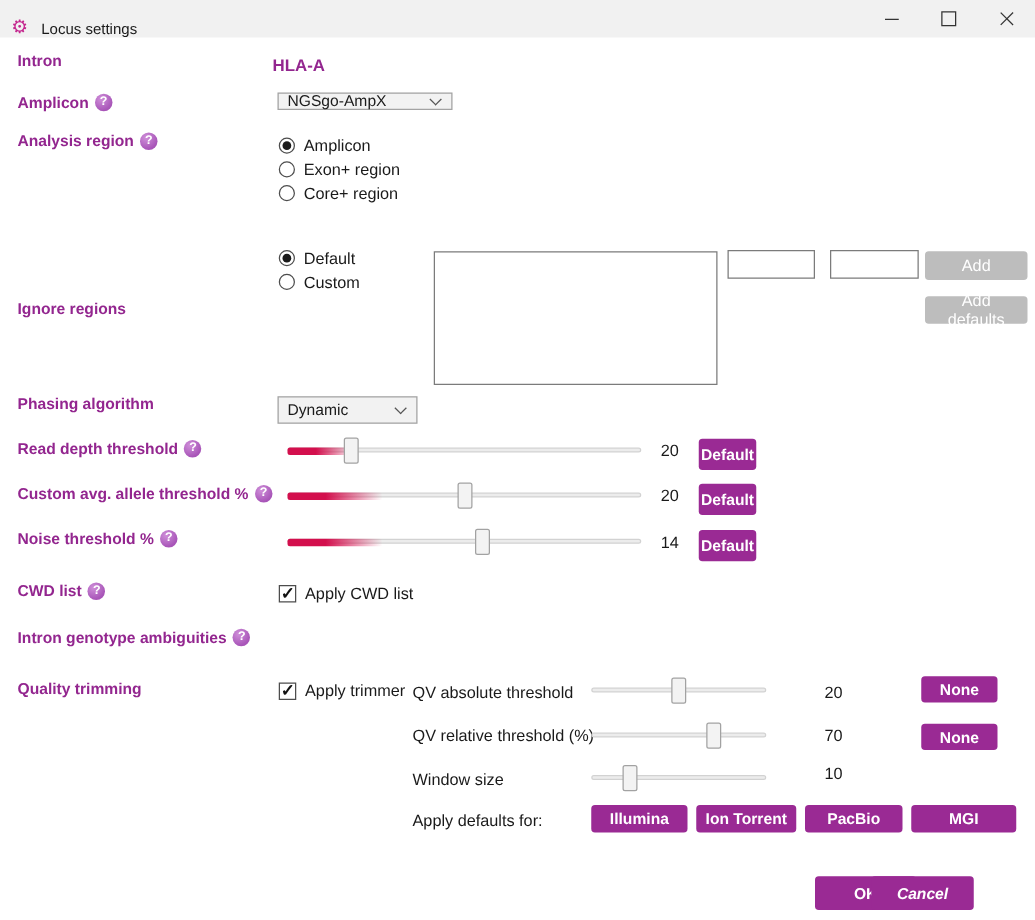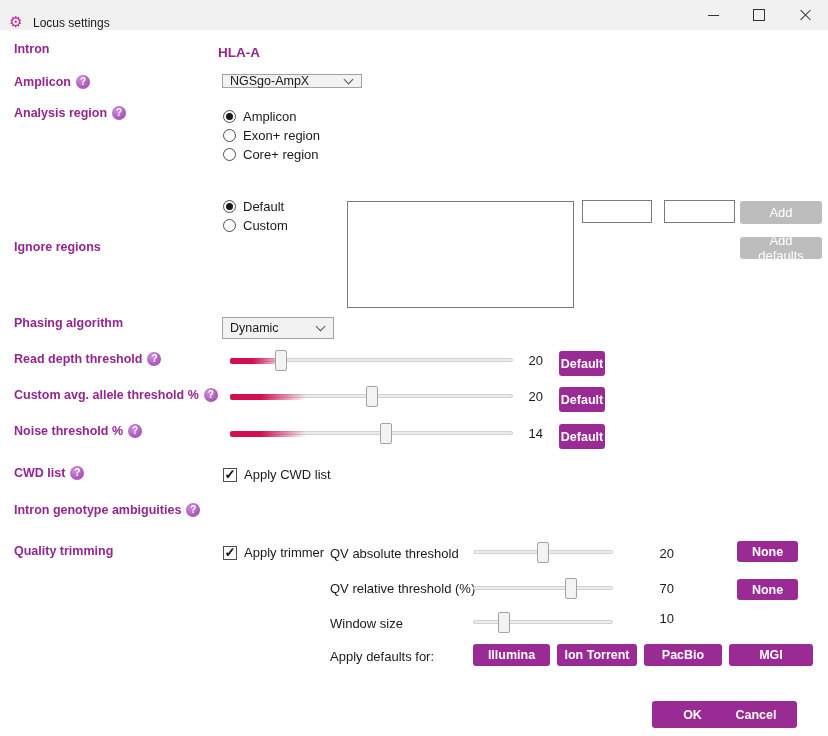--- a/index.html
+++ b/index.html
@@ -204,15 +204,15 @@
   </div>
   <div class="sval" style="left:648px;top:611px;">10</div>
 
   <div class="txt" style="left:330px;top:649px;">Apply defaults for:</div>
   <button class="btn purple" style="left:473px;top:644px;width:77px;height:22px;">Illumina</button>
   <button class="btn purple" style="left:557px;top:644px;width:80px;height:22px;">Ion Torrent</button>
   <button class="btn purple" style="left:644px;top:644px;width:78px;height:22px;">PacBio</button>
   <button class="btn purple" style="left:729px;top:644px;width:84px;height:22px;">MGI</button>
 
   <button class="btn purple" style="left:652px;top:701px;width:81px;height:27px;">OK</button>
-  <button class="btn purple" style="left:715px;top:701px;width:82px;height:27px;">Cancel</button>
+  <button class="btn purple" style="left:697px;top:701px;width:82px;height:27px;font-style:italic;">Cancel</button>
 
 </div>
 
 </body></html>

